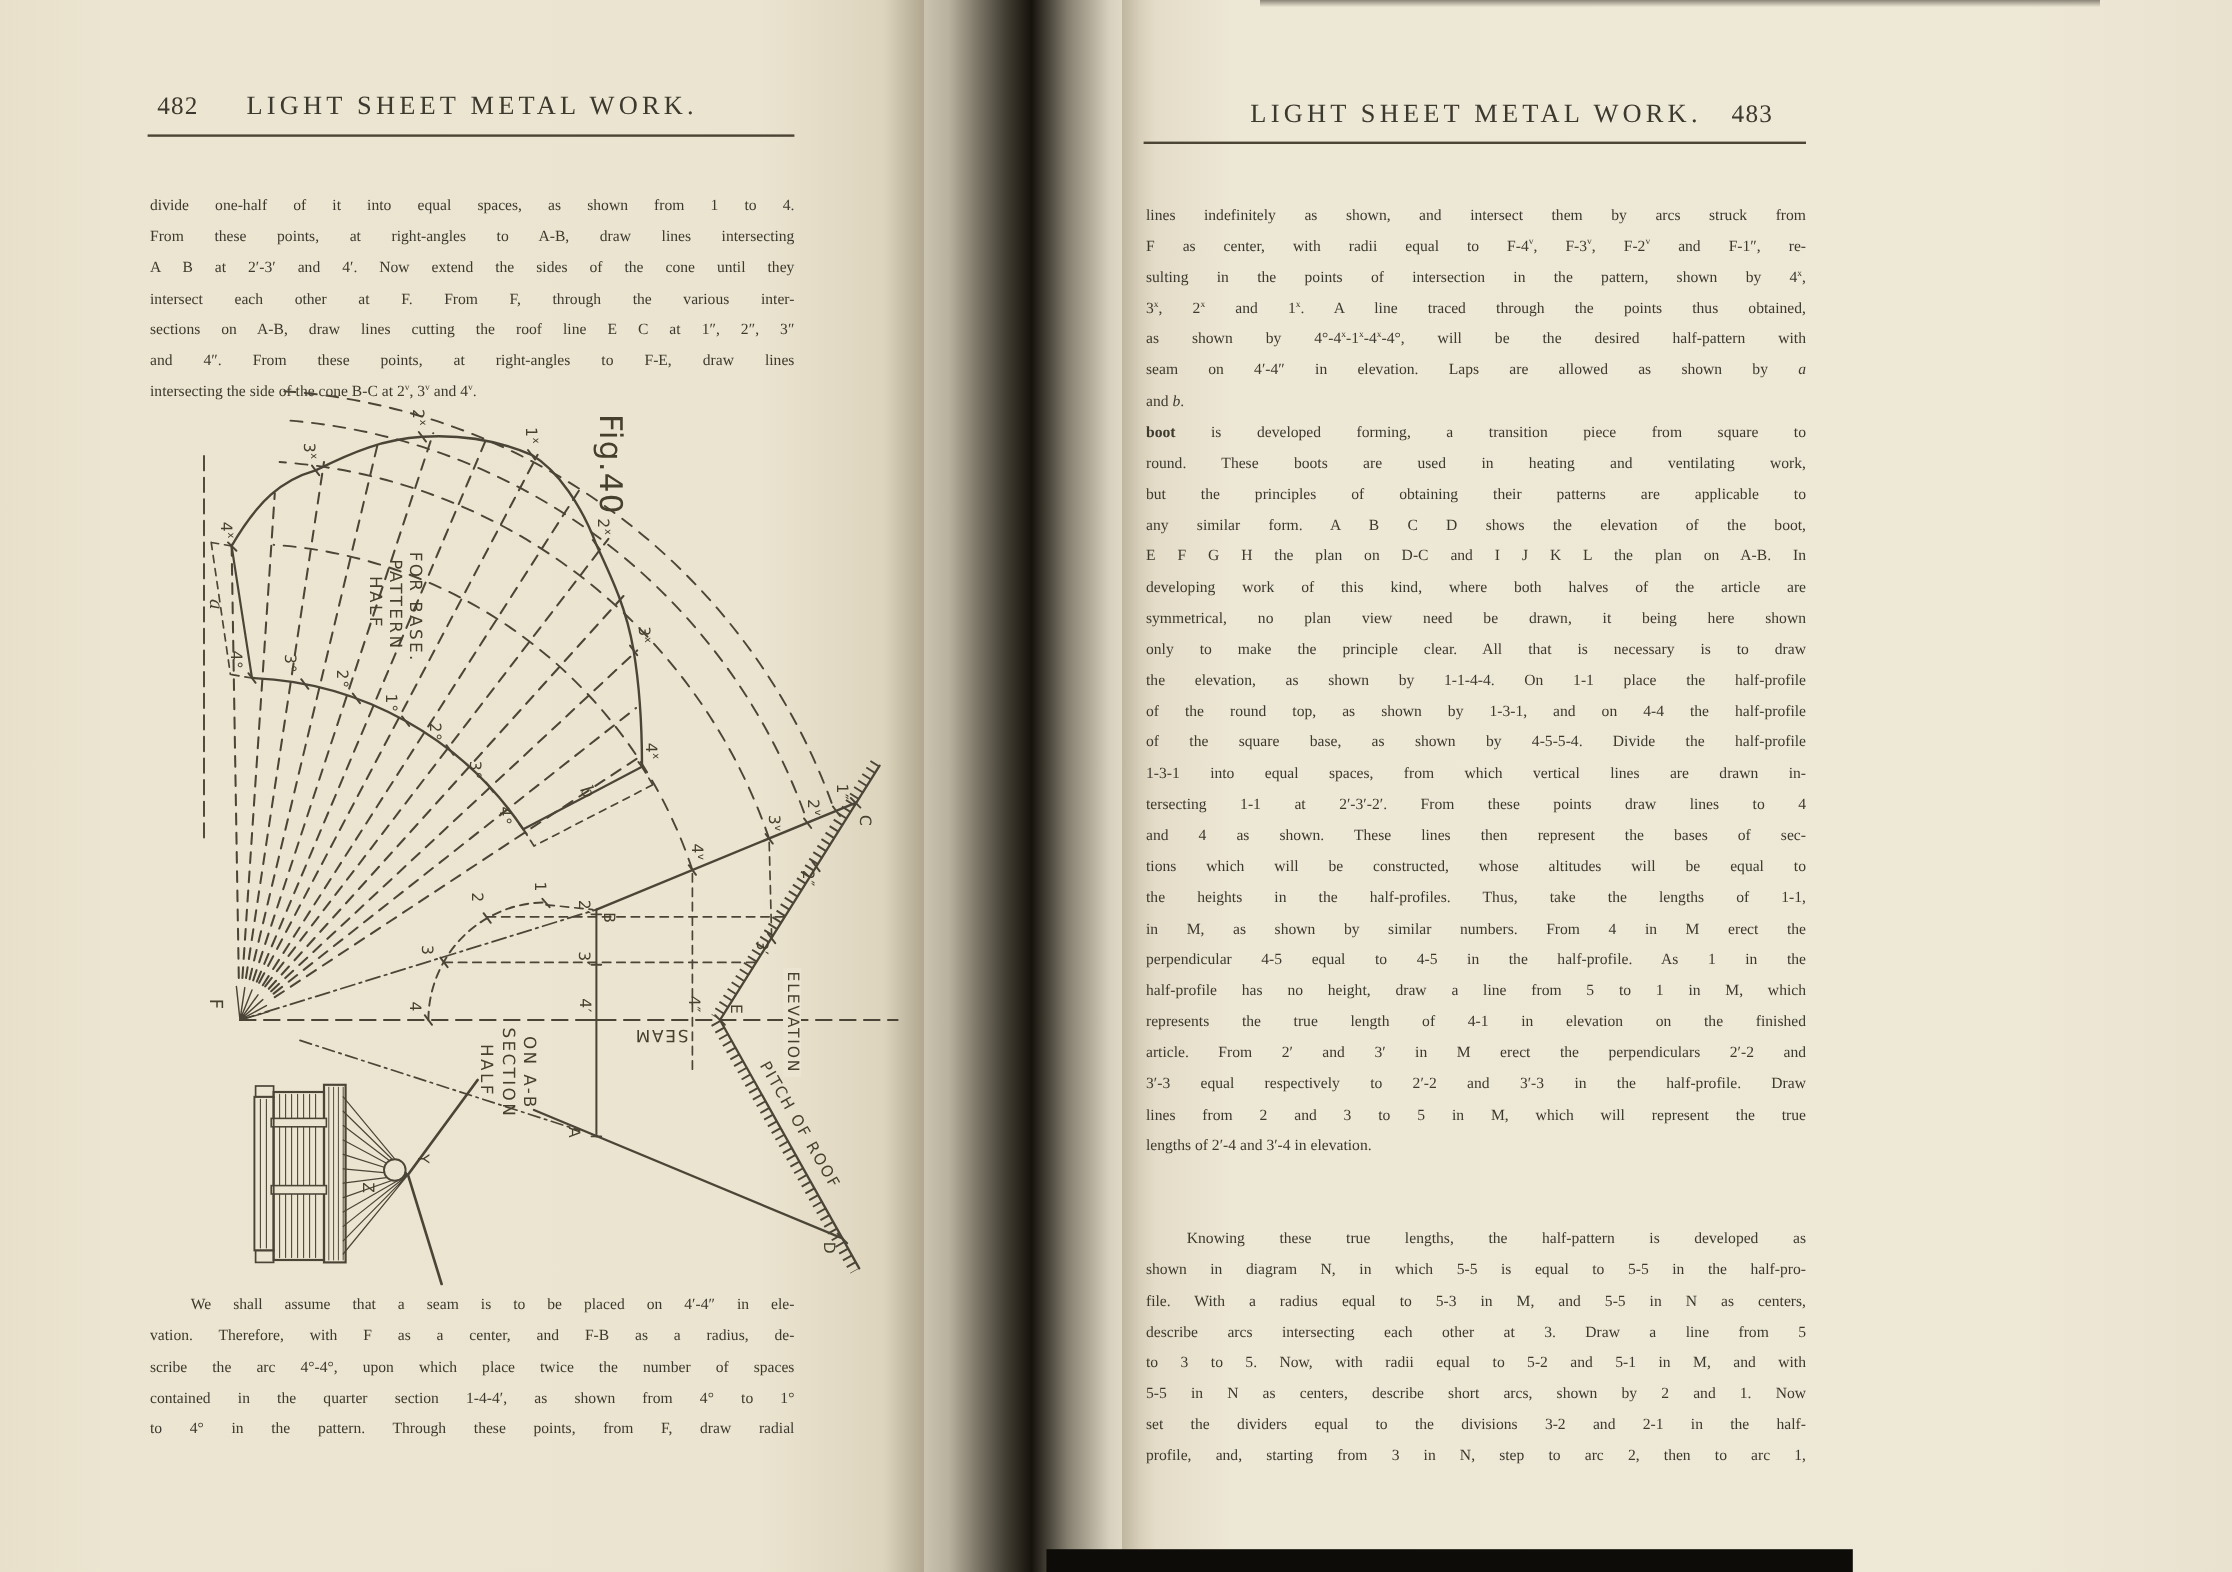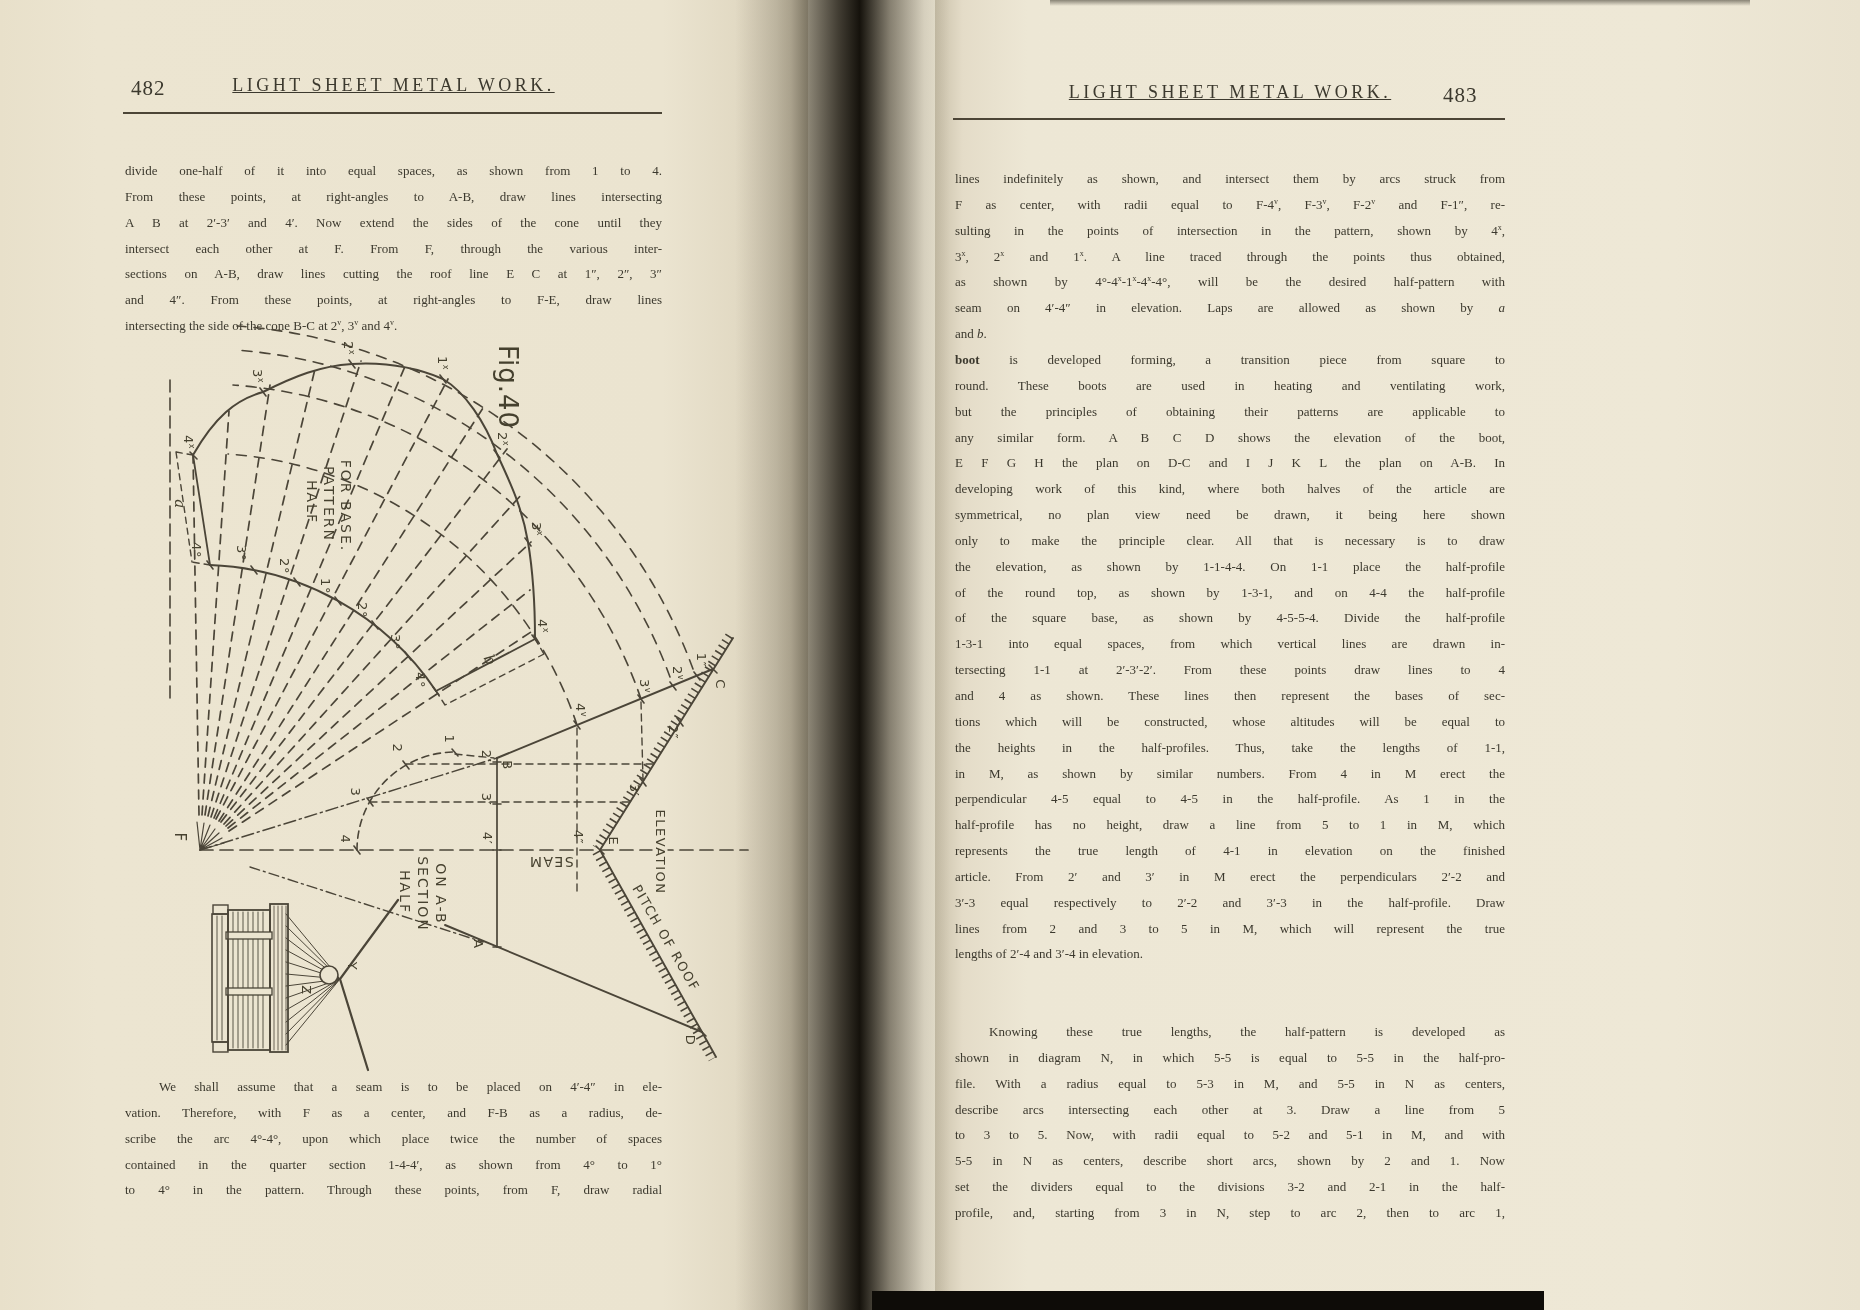--- a/index.html
+++ b/index.html
@@ -1,28 +1,28 @@
 <!DOCTYPE html>
 <html><head>
 <meta charset="utf-8">
 <style>
   html,body{margin:0;padding:0;}
   body{width:1860px;height:1310px;overflow:hidden;background:#e7dfc9;font-family:"Liberation Serif","DejaVu Serif",serif;}
   .scan{position:absolute;left:0;top:0;width:1860px;height:1310px;background:linear-gradient(90deg,#e9e1cc 0%,#ece4d0 38%,#e6dec9 44%,#ede7d5 52%,#eee8d6 100%);}
   .page{position:absolute;top:0;height:1310px;}
-  .page.left{left:0;width:770px;background:linear-gradient(90deg,#e8e0ca 0%,#ece5d1 12%,#ebe4d0 82%,#ddd4bd 96%,#c9bfa6 100%);padding-left:38px;}
+  .page.left{left:0;width:770px;background:linear-gradient(90deg,#e8e0ca 0%,#ece5d1 12%,#ebe4d0 82%,#ddd4bd 96%,#c9bfa6 100%);}
   .page.right{left:935px;width:925px;background:linear-gradient(90deg,#c9c0a9 0%,#e4dcc8 3%,#ede7d5 10%,#eee8d6 80%,#e9e2cf 100%);}
   .gutter{position:absolute;left:735px;top:0;width:215px;height:1310px;
     background:linear-gradient(90deg,rgba(62,56,42,0) 0%,rgba(62,56,42,.28) 26%,rgba(30,26,18,.82) 48%,#15120c 58%,rgba(52,46,34,.55) 72%,rgba(62,56,42,.12) 88%,rgba(62,56,42,0) 100%);}
   .bottom-bar{position:absolute;left:872px;top:1291px;width:672px;height:19px;background:#0e0c08;}
   .edge-top{position:absolute;left:1050px;top:0;width:700px;height:6px;background:linear-gradient(180deg,rgba(40,36,26,.5),rgba(40,36,26,0));}
 
   .pghead{position:absolute;color:#3c392e;}
   .pgnum{font-size:21px;letter-spacing:1px;}
-  .pgtitle{font-size:18px;letter-spacing:3.5px;text-decoration:underline;}
+  .pgtitle{font-size:22px;letter-spacing:3.5px;}
   .rule{position:absolute;height:2px;background:#4c4536;}
 
   .textblock{position:absolute;color:#3c392e;font-size:13px;}
   .tline{height:25.85px;line-height:25.85px;white-space:nowrap;text-align:justify;text-align-last:justify;}
   .tline.plast{text-align-last:left;}
   .tline.ind{text-indent:34px;}
   .tline sup{font-size:61%;vertical-align:super;line-height:0;}
   .tline b{font-weight:bold;}
   .tline i{font-style:italic;}
 

